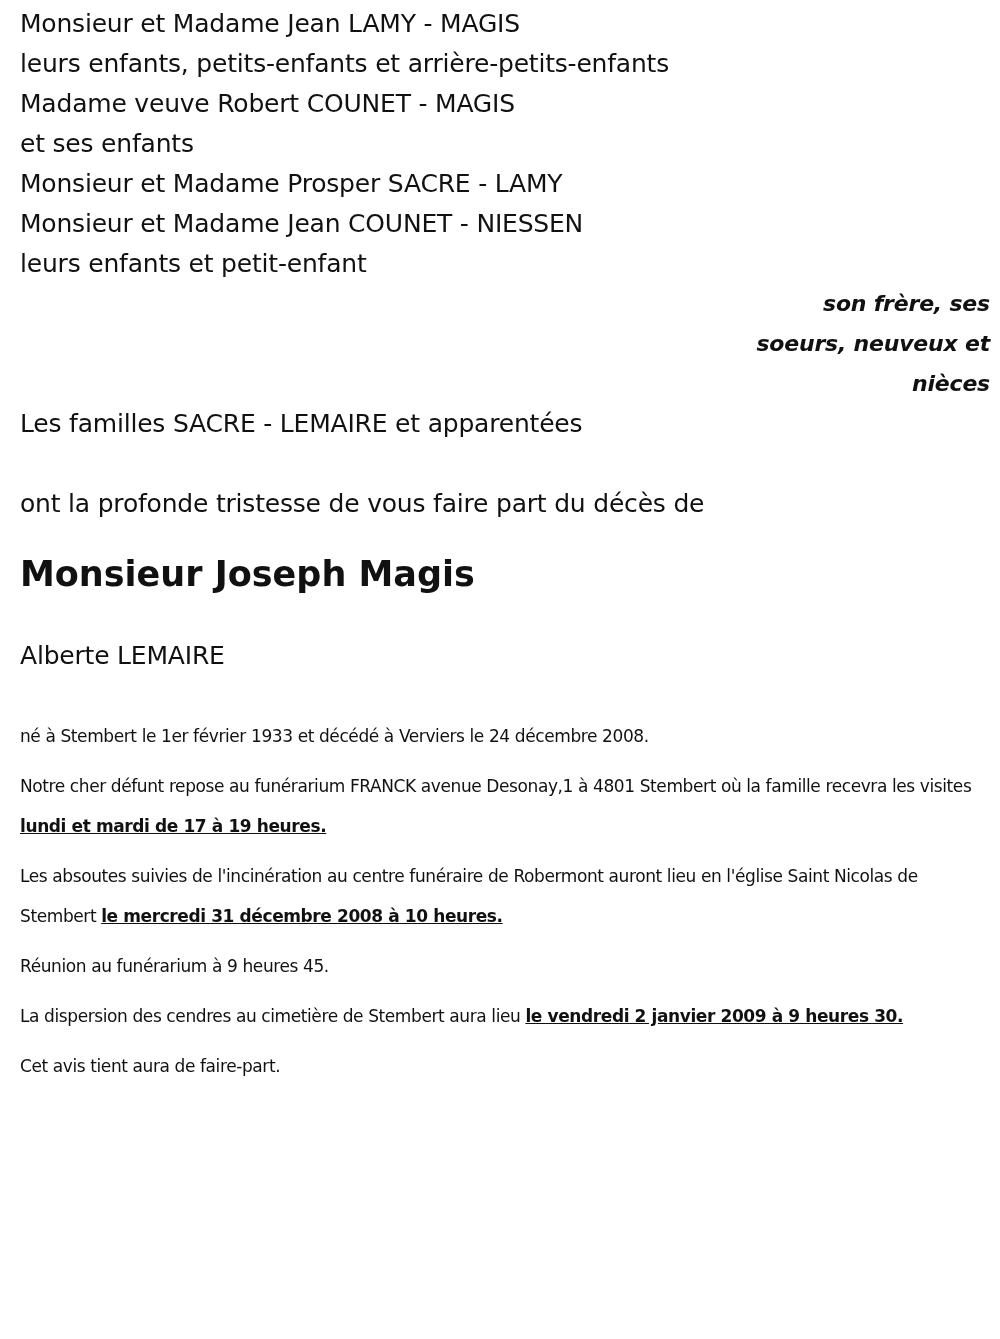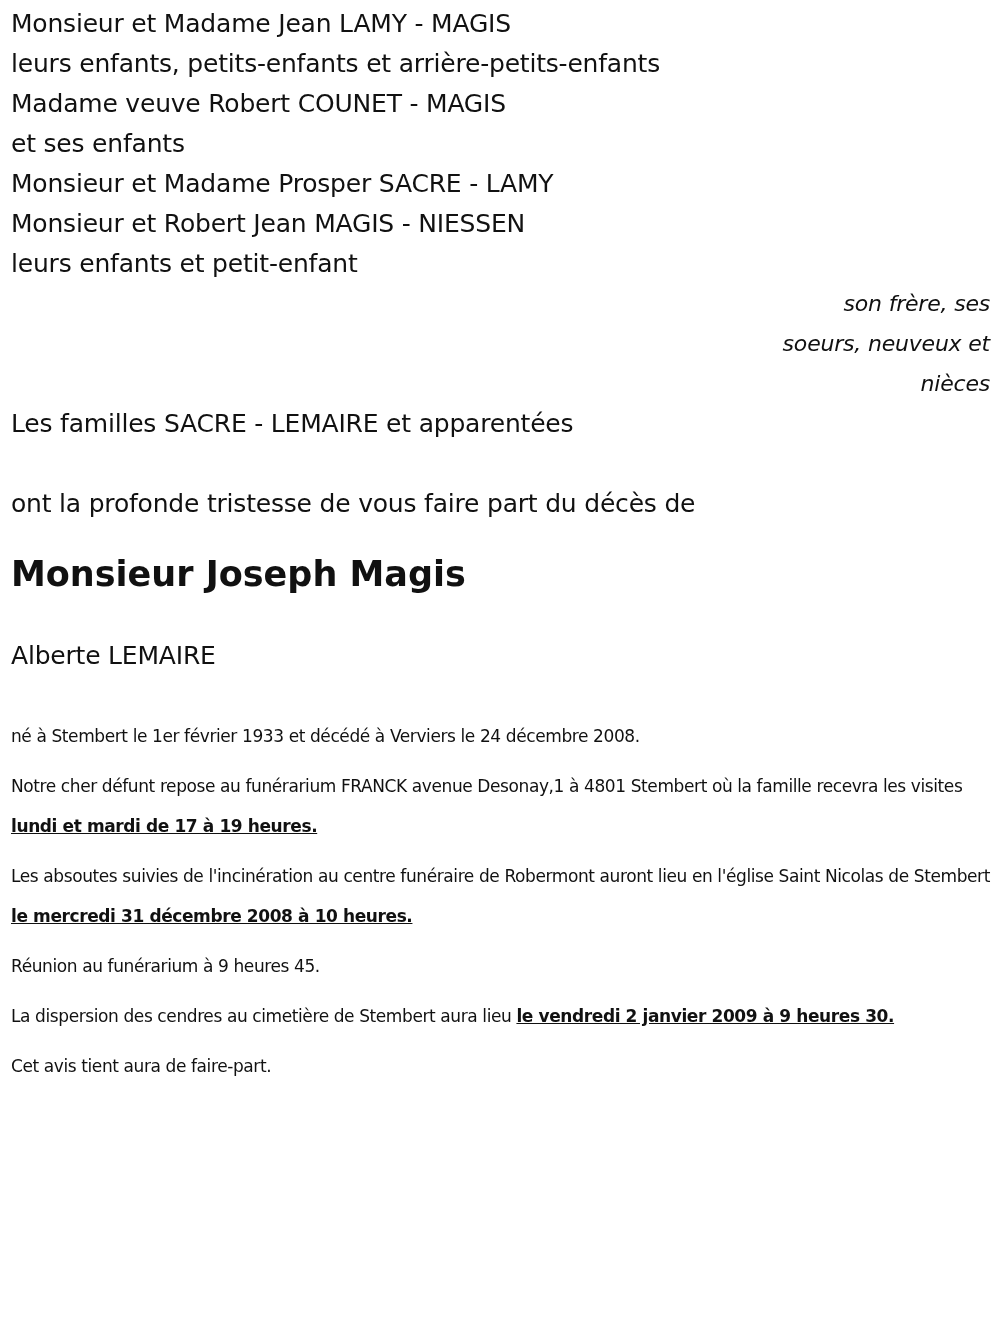--- a/index.html
+++ b/index.html
@@ -1,46 +1,47 @@
 <!DOCTYPE html>
 <html><head>
 <meta charset="utf-8">
 <style>
   html, body { margin: 0; padding: 0; background: #ffffff; }
   body {
     width: 1000px; height: 1339px; overflow: hidden;
     font-family: "DejaVu Sans", sans-serif;
     color: #111111;
   }
-  .page { position: relative; padding: 4px 10px 0 11px; }
+  .page { position: relative; padding: 4px 10px 0 20px; }
   .line { font-size: 25px; line-height: 40px; white-space: nowrap; letter-spacing: -0.2px; }
   .relation {
     font-style: italic; font-size: 22px; line-height: 40px;
     text-align: right; width: 250px; margin-left: auto; margin-right: 0px;
     letter-spacing: -0.2px;
+    font-weight: bold;
   }
   .gap40 { height: 40px; }
   .title {
     font-size: 35px; font-weight: bold; line-height: 44px;
     margin-top: 28px; margin-bottom: 40px; letter-spacing: 0px;
   }
   .para { font-size: 17px; line-height: 40px; margin: 0 0 10px 0; letter-spacing: -0.4px; }
   b { font-weight: bold; text-decoration: underline; }
 </style>
 </head>
 <body>
 
 <div class="page">
   <div>
     <div class="line">Monsieur et Madame Jean LAMY - MAGIS</div>
     <div class="line">leurs enfants, petits-enfants et arrière-petits-enfants</div>
     <div class="line">Madame veuve Robert COUNET - MAGIS</div>
     <div class="line">et ses enfants</div>
     <div class="line">Monsieur et Madame Prosper SACRE - LAMY</div>
-    <div class="line">Monsieur et Robert Jean MAGIS - NIESSEN</div>
+    <div class="line">Monsieur et Madame Jean COUNET - NIESSEN</div>
     <div class="line">leurs enfants et petit-enfant</div>
   </div>
 
   <div class="relation">
     <div>son frère, ses</div>
     <div>soeurs, neuveux et</div>
     <div>nièces</div>
   </div>
 
   <div class="line">Les familles SACRE - LEMAIRE et apparentées</div>

